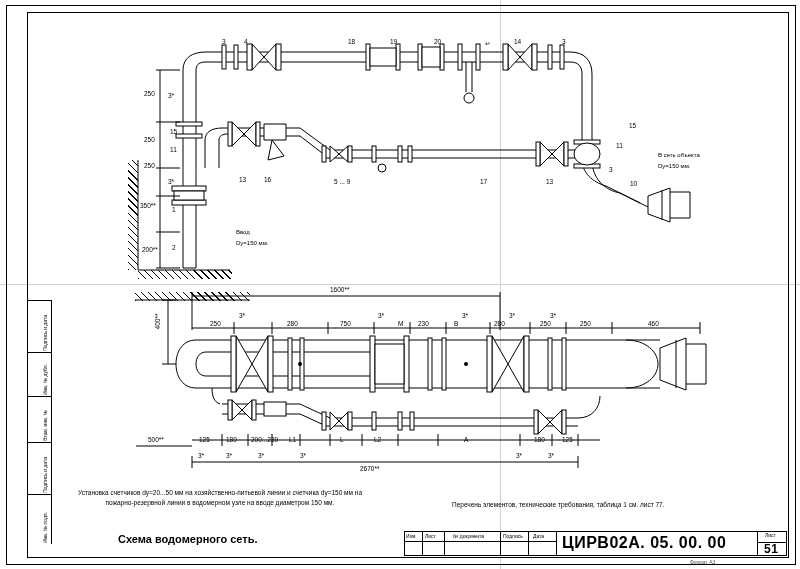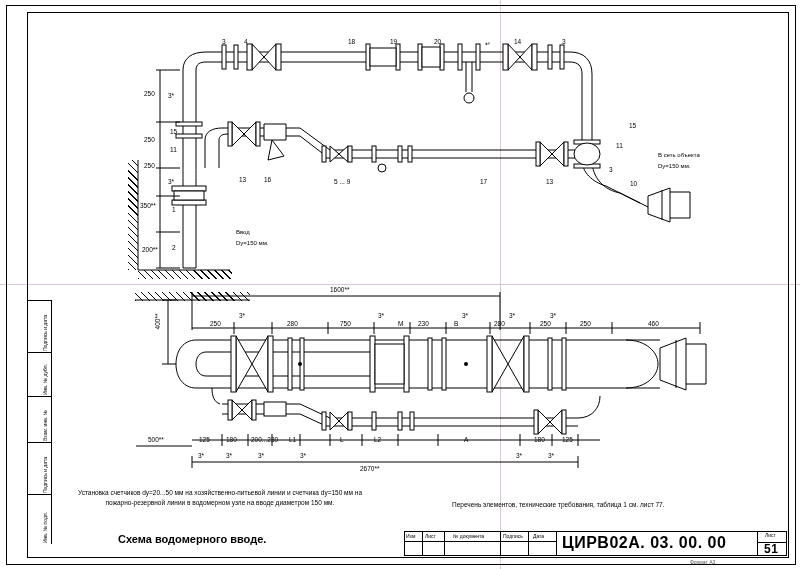--- a/index.html
+++ b/index.html
@@ -387,36 +387,36 @@
 
   <div class="num" style="left:198px;top:452px;">3*</div>
   <div class="num" style="left:226px;top:452px;">3*</div>
   <div class="num" style="left:258px;top:452px;">3*</div>
   <div class="num" style="left:300px;top:452px;">3*</div>
   <div class="num" style="left:516px;top:452px;">3*</div>
   <div class="num" style="left:548px;top:452px;">3*</div>
 
   <div class="note" style="left:70px;top:488px;width:300px;text-align:center;">Установка счетчиков dy=20...50 мм на хозяйственно-питьевой линии и счетчика dy=150 мм на пожарно-резервной линии в водомерном узле на вводе диаметром 150 мм.</div>
   <div class="note" style="left:452px;top:500px;width:320px;">Перечень элементов, технические требования, таблица 1 см. лист 77.</div>
-  <div class="title-scheme" style="left:118px;top:533px;">Схема водомерного вводе.</div>
+  <div class="title-scheme" style="left:118px;top:533px;">Схема водомерного сеть.</div>
 
   <div class="tb" style="left:404px;top:531px;height:25px;width:383px;"></div>
   <div class="ln v" style="left:556px;top:531px;height:25px;"></div>
   <div class="ln v" style="left:757px;top:531px;height:25px;"></div>
   <div class="ln h" style="left:757px;top:542px;width:30px;"></div>
   <div class="ln h" style="left:404px;top:541px;width:152px;"></div>
   <div class="ln v" style="left:422px;top:531px;height:25px;"></div>
   <div class="ln v" style="left:444px;top:531px;height:25px;"></div>
   <div class="ln v" style="left:500px;top:531px;height:25px;"></div>
   <div class="ln v" style="left:528px;top:531px;height:25px;"></div>
 
   <div class="tb-txt" style="left:406px;top:534px;">Изм</div>
   <div class="tb-txt" style="left:425px;top:534px;">Лист</div>
   <div class="tb-txt" style="left:453px;top:534px;">№ документа</div>
   <div class="tb-txt" style="left:503px;top:534px;">Подпись</div>
   <div class="tb-txt" style="left:533px;top:534px;">Дата</div>
 
-  <div class="big-code" style="left:562px;top:534px;">ЦИРВ02А. 03. 00. 00</div>
+  <div class="big-code" style="left:562px;top:534px;">ЦИРВ02А. 05. 00. 00</div>
   <div class="tb-txt" style="left:765px;top:533px;">Лист</div>
   <div class="big-code" style="left:764px;top:542px;font-size:12px;">51</div>
   <div class="tb-txt" style="left:690px;top:560px;color:#555;">Формат А3</div>
 
 </div>
 
 </body></html>

